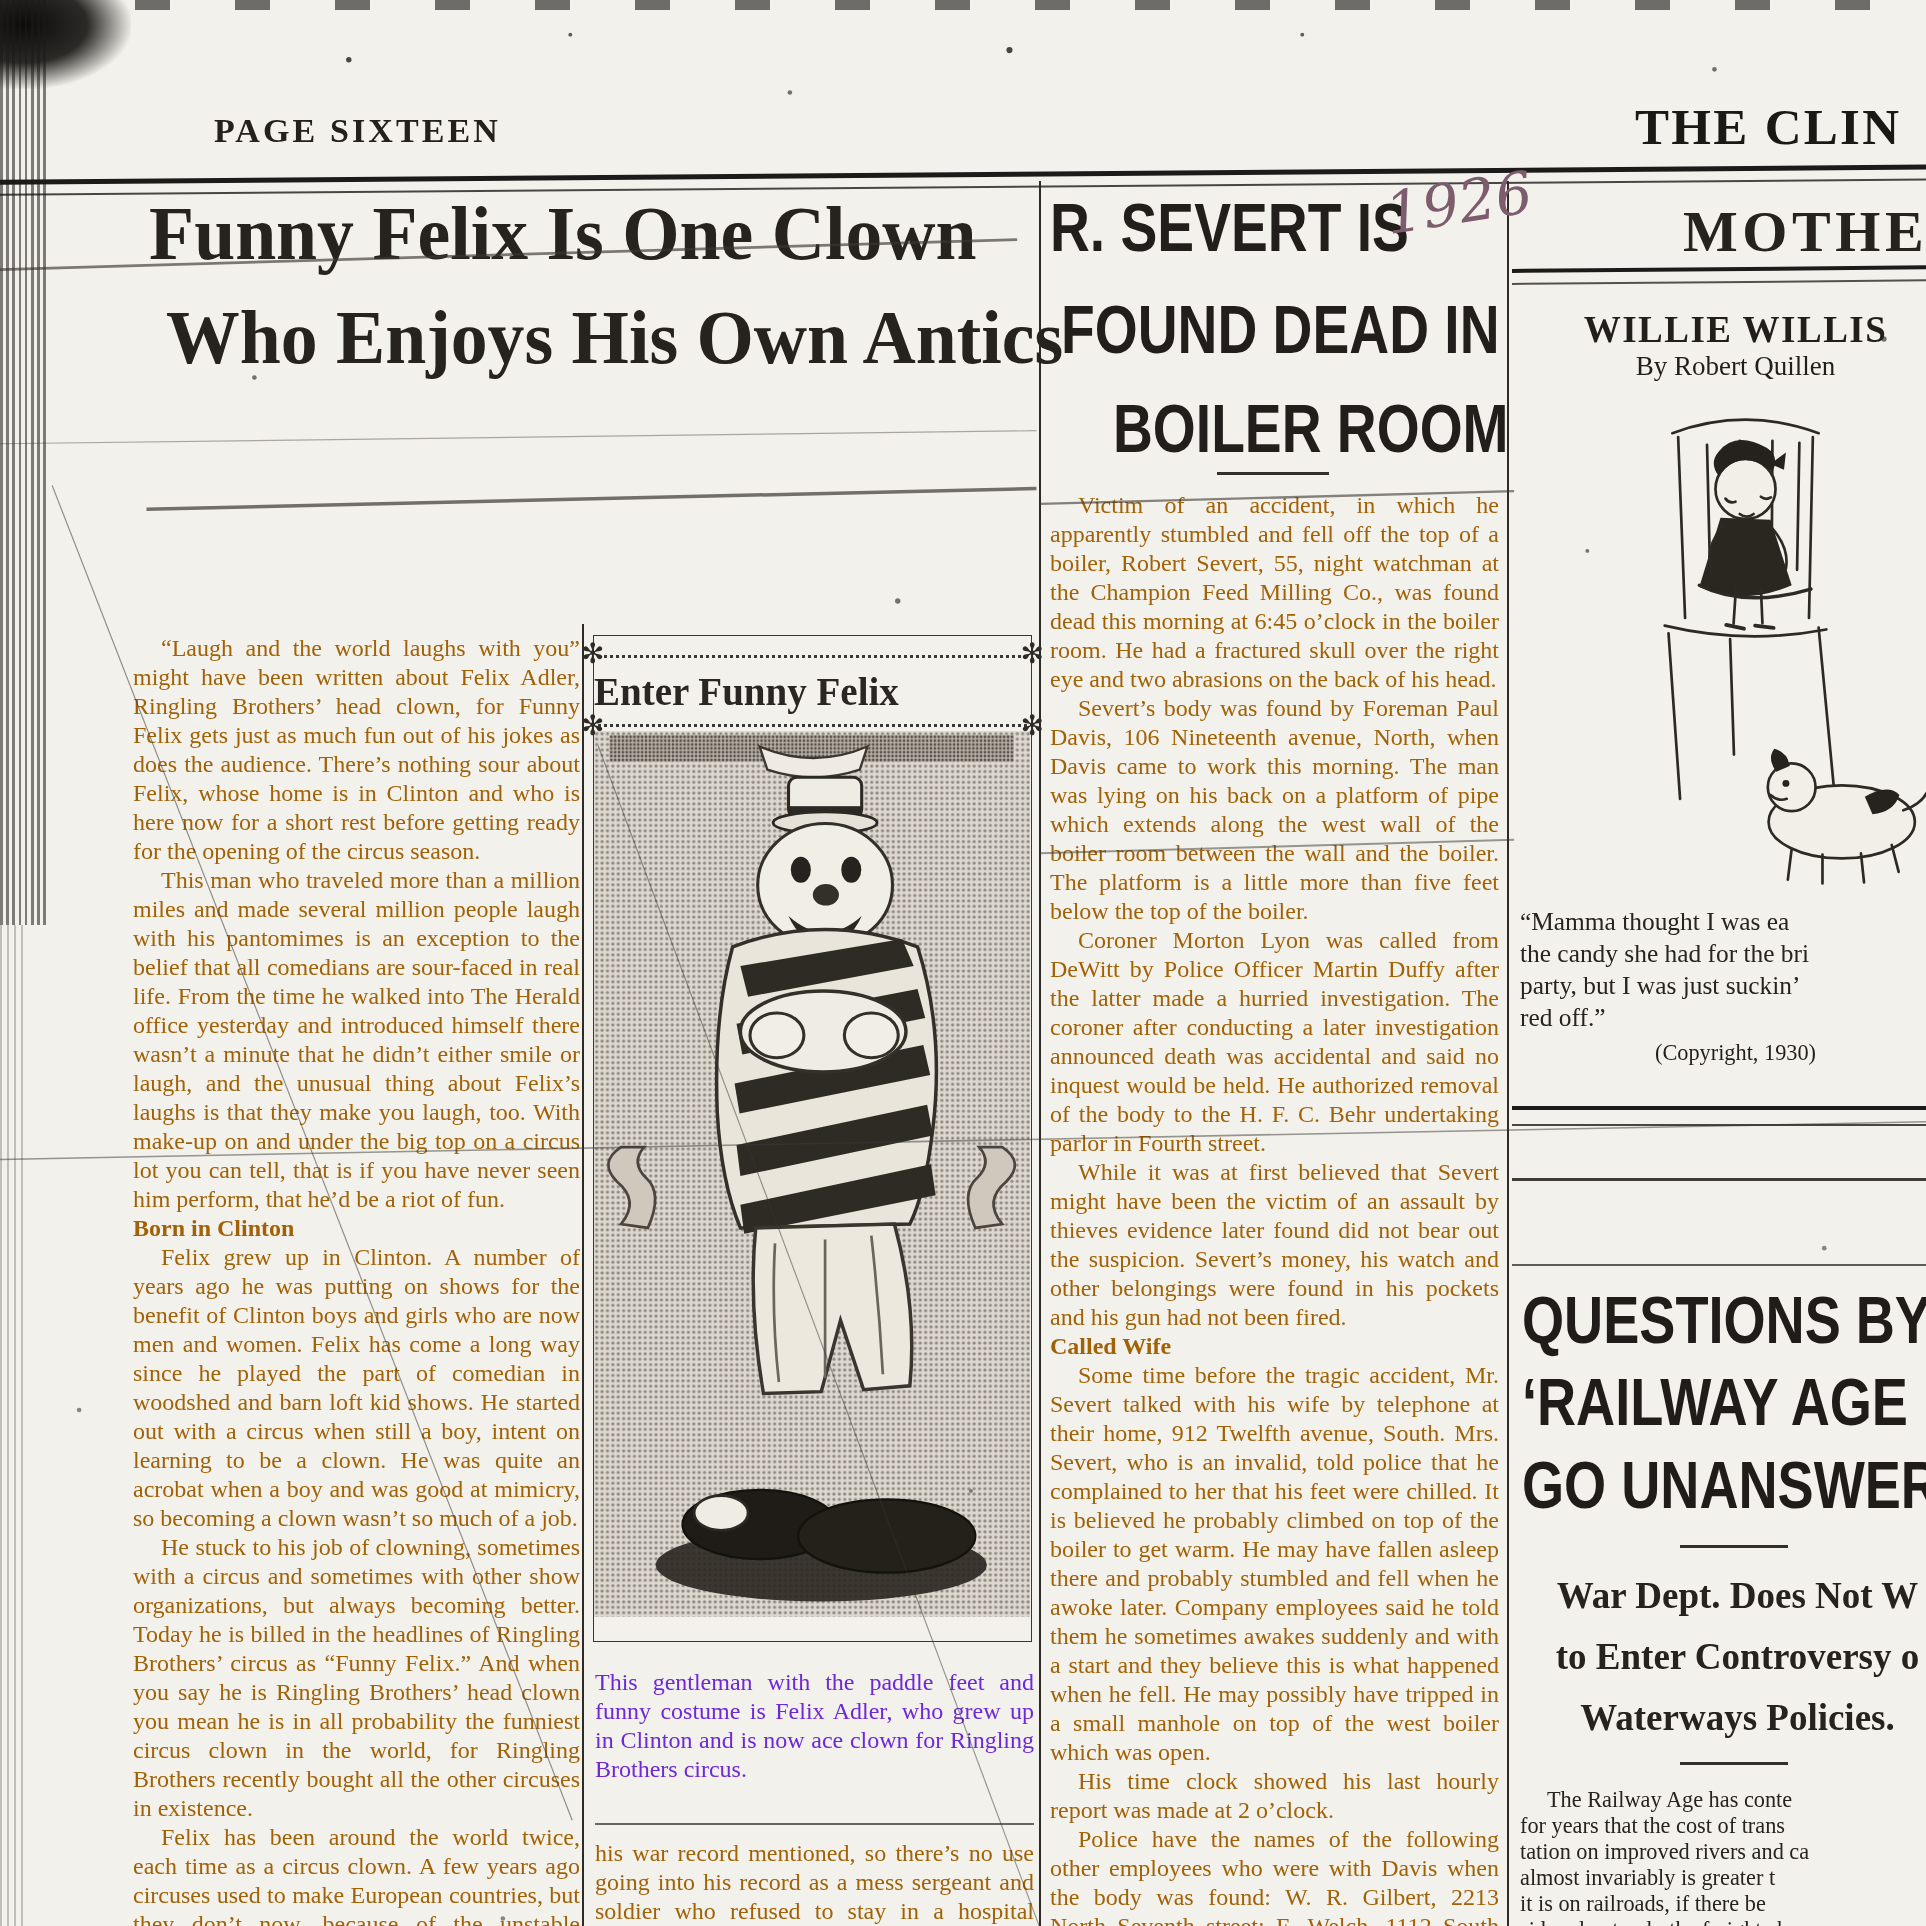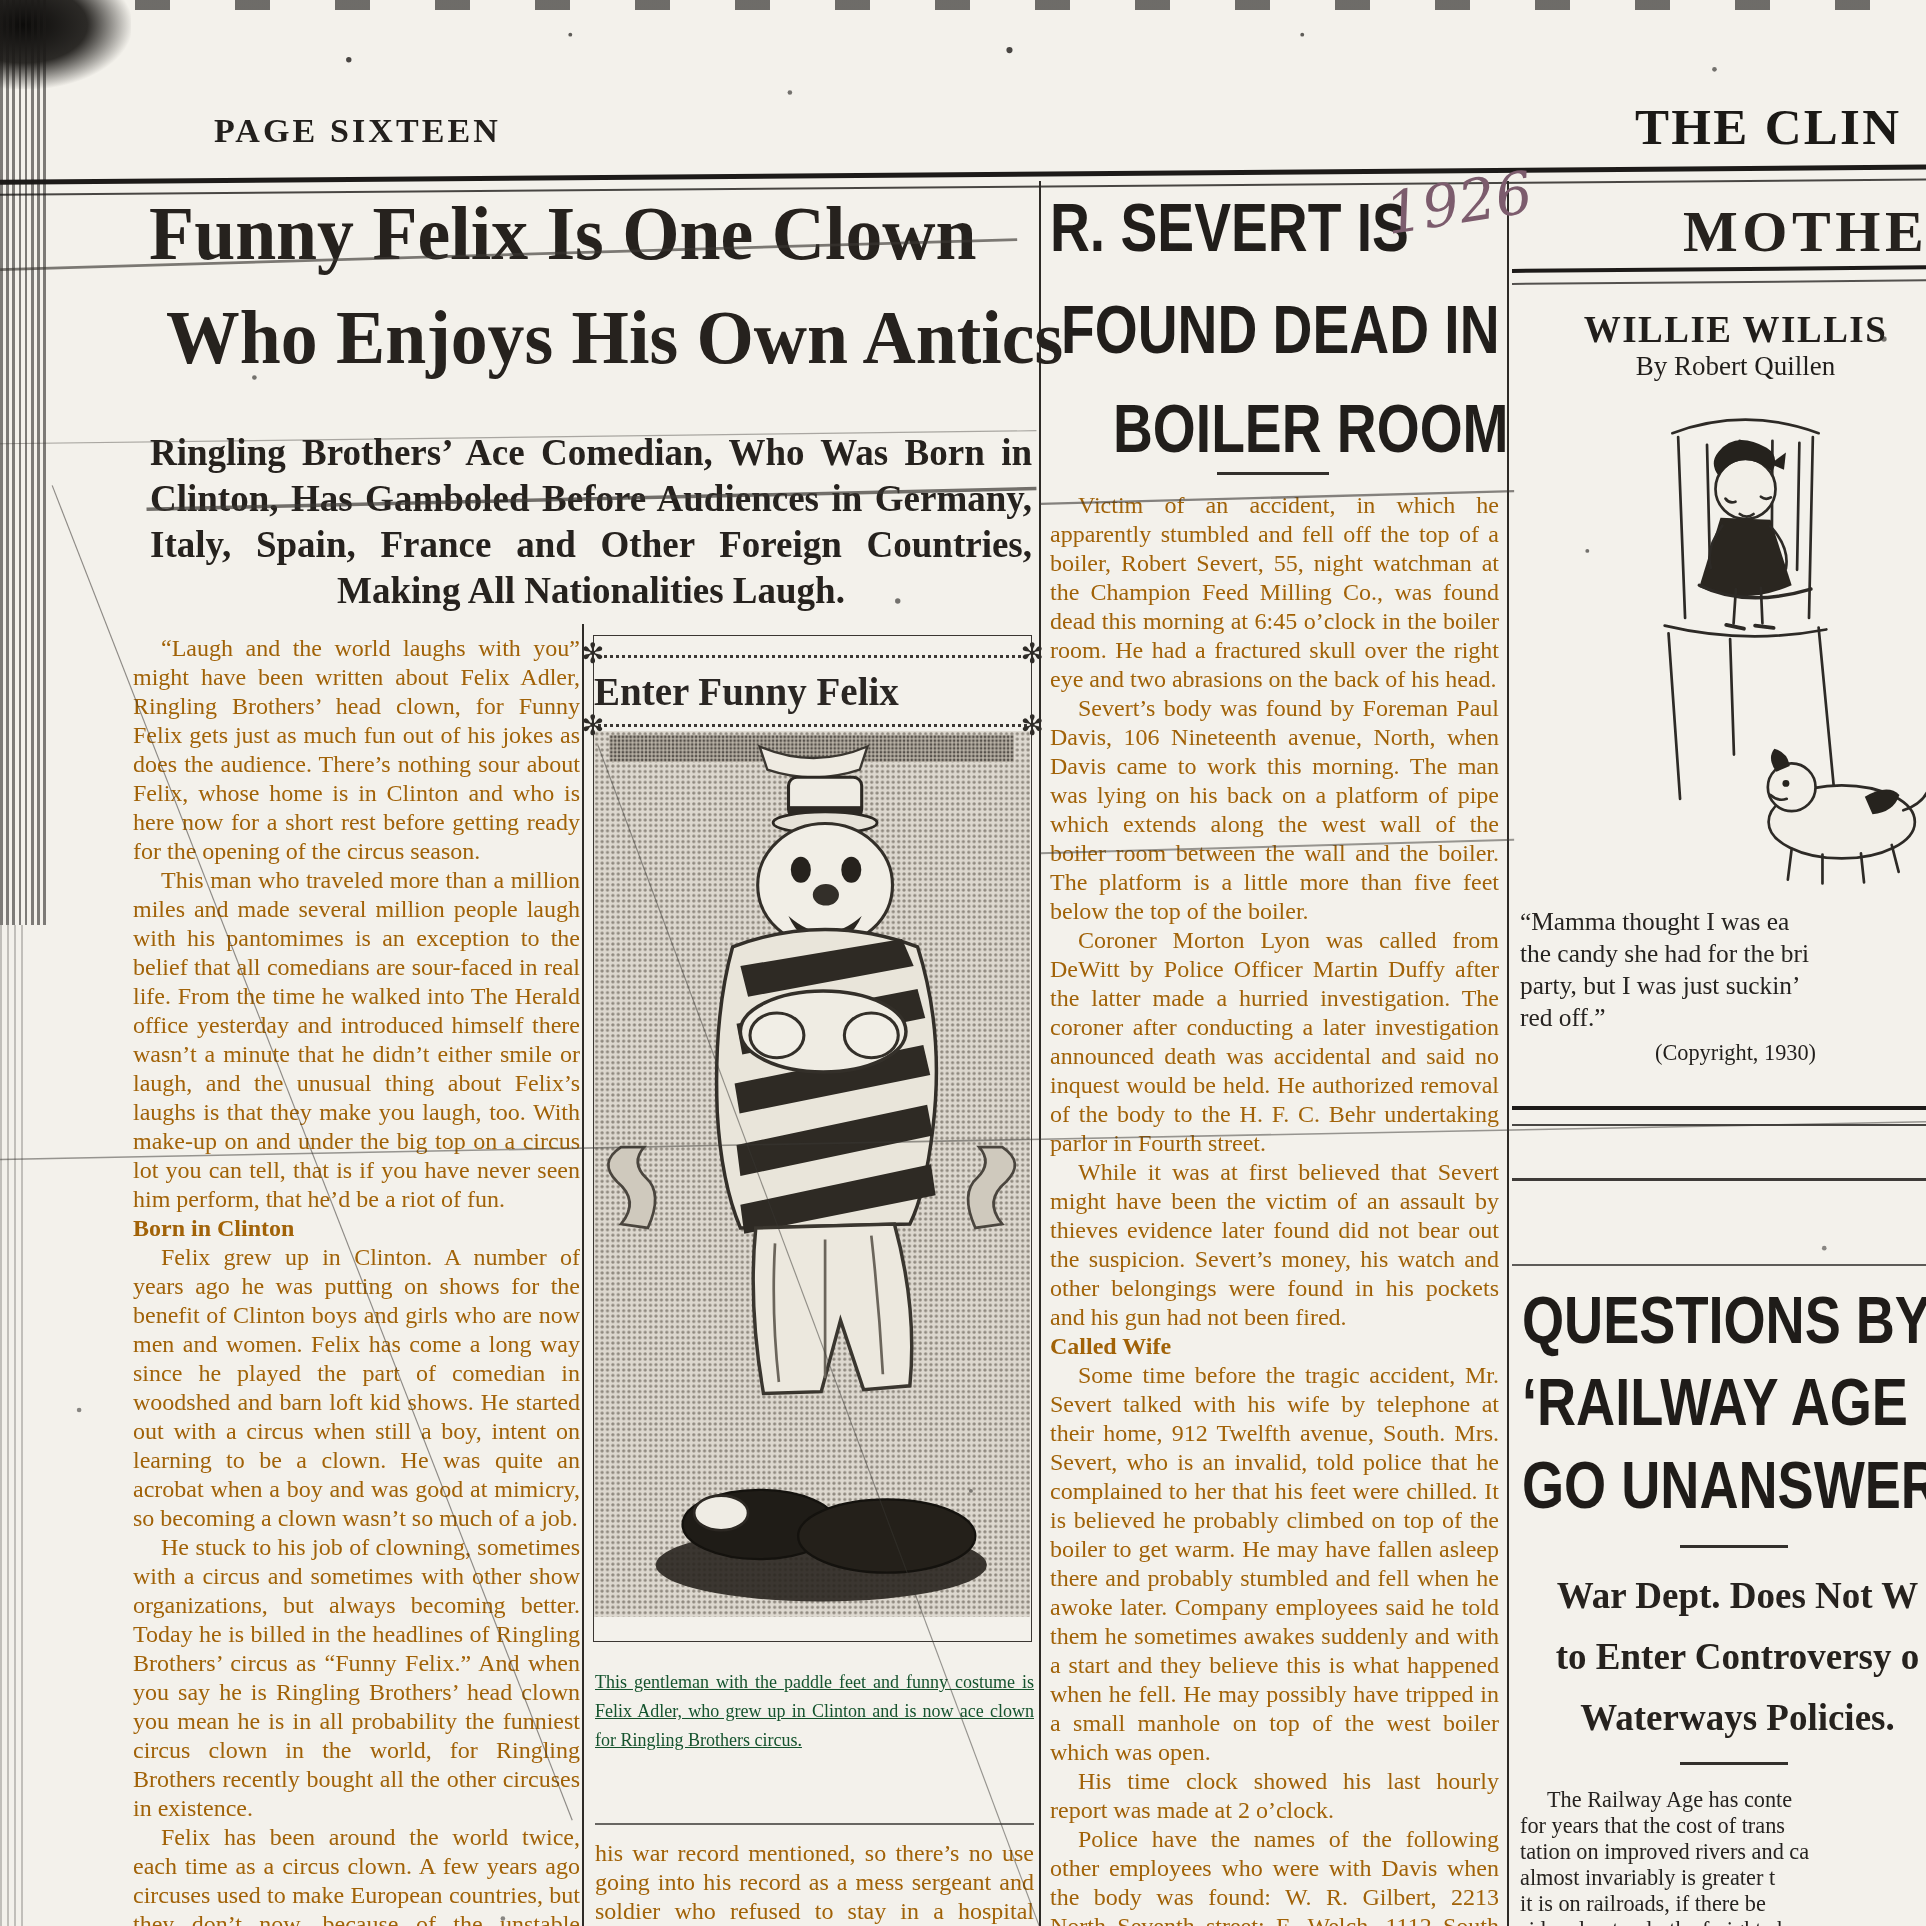--- a/index.html
+++ b/index.html
@@ -17,21 +17,21 @@
   .subhead{font-weight:bold;font-size:37px;line-height:46px;text-align:justify;text-align-last:center;color:#26221e;}
   
   .bodycol p{margin:0;font-size:24px;line-height:29px;text-align:justify;text-indent:28px;color:#a16207;}
   .bodycol p.noindent{text-indent:0;}
   .crosshead{margin:3.9px 0 2.3px;font-weight:bold;font-size:25.4px;text-align:center;text-indent:0 !important;}
   
   .pbox{border:1.5px solid #3a3632;background:transparent;}
   .pbox-title{font-weight:bold;font-size:39px;text-align:left;padding:11.6px 0 10px;color:#2a2623;}
   .dotrule{border-top:3.1px dotted #3b3733;height:0;margin:0 3.9px;}
   .floret{position:absolute;font-family:"DejaVu Sans",sans-serif;font-size:28px;color:#2e2b27;}
-  .caption{font-size:18px;line-height:29px;text-align:justify;color:#14532d;text-decoration:underline;}
+  .caption{font-size:24px;line-height:29px;text-align:justify;color:#6d28d9;}
   
   .condhead{font-family:"Liberation Sans",sans-serif;font-weight:bold;color:#211e1b;
             transform:scaleX(.8);transform-origin:left;white-space:nowrap;}
   .hand{font-family:"DejaVu Serif",serif;font-style:italic;color:#7c5c6d;}
   
   .mother{font-weight:bold;font-size:58px;letter-spacing:4.6px;color:#26221e;white-space:nowrap;}
   .willie{font-weight:bold;font-size:37px;letter-spacing:1.5px;text-align:center;}
   .byline{font-size:27px;text-align:center;}
   .quote{font-size:25.4px;line-height:32px;white-space:pre-line;color:#262320;}
   .copyright{font-size:22.3px;text-align:center;}
@@ -53,21 +53,20 @@
   <div class="abs paper-name" style="left:1635px;top:98px;" data-name="newspaper-title">THE CLIN</div>
   <div class="abs rule artifact" style="left:0;top:172px;width:1965px;height:5px;transform:rotate(-0.45deg);" data-name="masthead-rule-top"></div>
   <div class="abs rule artifact" style="left:0;top:186px;width:1965px;height:1.9px;opacity:.8;transform:rotate(-0.45deg);" data-name="masthead-rule-bottom"></div>
 
   <div class="abs vline" style="left:582px;top:624px;height:1980px;" data-name="column-divider-a-b"></div>
   <div class="abs vline" style="left:1039px;top:181px;height:2465px;" data-name="column-divider-b-c"></div>
   <div class="abs vline" style="left:1507px;top:181px;height:2419px;" data-name="column-divider-c-d"></div>
 
   <div class="abs head1" style="left:137px;top:195px;width:878px;" data-name="felix-headline-line1">Funny Felix Is One Clown</div>
   <div class="abs head1" style="left:166px;top:299px;width:878px;" data-name="felix-headline-line2">Who Enjoys His Own Antics</div>
-  <div class="abs subhead" style="left:150px;top:430px;width:882px;" data-name="felix-subhead">Ringling Brothers’ Ace Comedian, Who Was Born in Clinton, Has Gamboled Before Audiences in Germany, Italy, Spain, France and Other Foreign Countries, Making All Nationalities Laugh.</div>
 
   <div class="abs bodycol" style="left:133px;top:634px;width:447px;" data-name="felix-column-1">
     <p data-name="felix-paragraph">“Laugh and the world laughs with you” might have been written about Felix Adler, Ringling Brothers’ head clown, for Funny Felix gets just as much fun out of his jokes as does the audience. There’s nothing sour about Felix, whose home is in Clinton and who is here now for a short rest before getting ready for the opening of the circus season.</p>
     <p data-name="felix-paragraph">This man who traveled more than a million miles and made several million people laugh with his pantomimes is an exception to the belief that all comedians are sour-faced in real life. From the time he walked into The Herald office yesterday and introduced himself there wasn’t a minute that he didn’t either smile or laugh, and the unusual thing about Felix’s laughs is that they make you laugh, too. With make-up on and under the big top on a circus lot you can tell, that is if you have never seen him perform, that he’d be a riot of fun.</p>
     <p class="crosshead" data-name="felix-crosshead-born">Born in Clinton</p>
     <p data-name="felix-paragraph">Felix grew up in Clinton. A number of years ago he was putting on shows for the benefit of Clinton boys and girls who are now men and women. Felix has come a long way since he played the part of comedian in woodshed and barn loft kid shows. He started out with a circus when still a boy, intent on learning to be a clown. He was quite an acrobat when a boy and was good at mimicry, so becoming a clown wasn’t so much of a job.</p>
     <p data-name="felix-paragraph">He stuck to his job of clowning, sometimes with a circus and sometimes with other show organizations, but always becoming better. Today he is billed in the headlines of Ringling Brothers’ circus as “Funny Felix.” And when you say he is Ringling Brothers’ head clown you mean he is in all probability the funniest circus clown in the world, for Ringling Brothers recently bought all the other circuses in existence.</p>
     <p data-name="felix-paragraph">Felix has been around the world twice, each time as a circus clown. A few years ago circuses used to make European countries, but they don’t now, because of the unstable exchange rate of money. Felix has played before audiences in Spain, Italy, Germany, France, England and other European countries and in Mexico and Canada.</p>
 
   </div>

